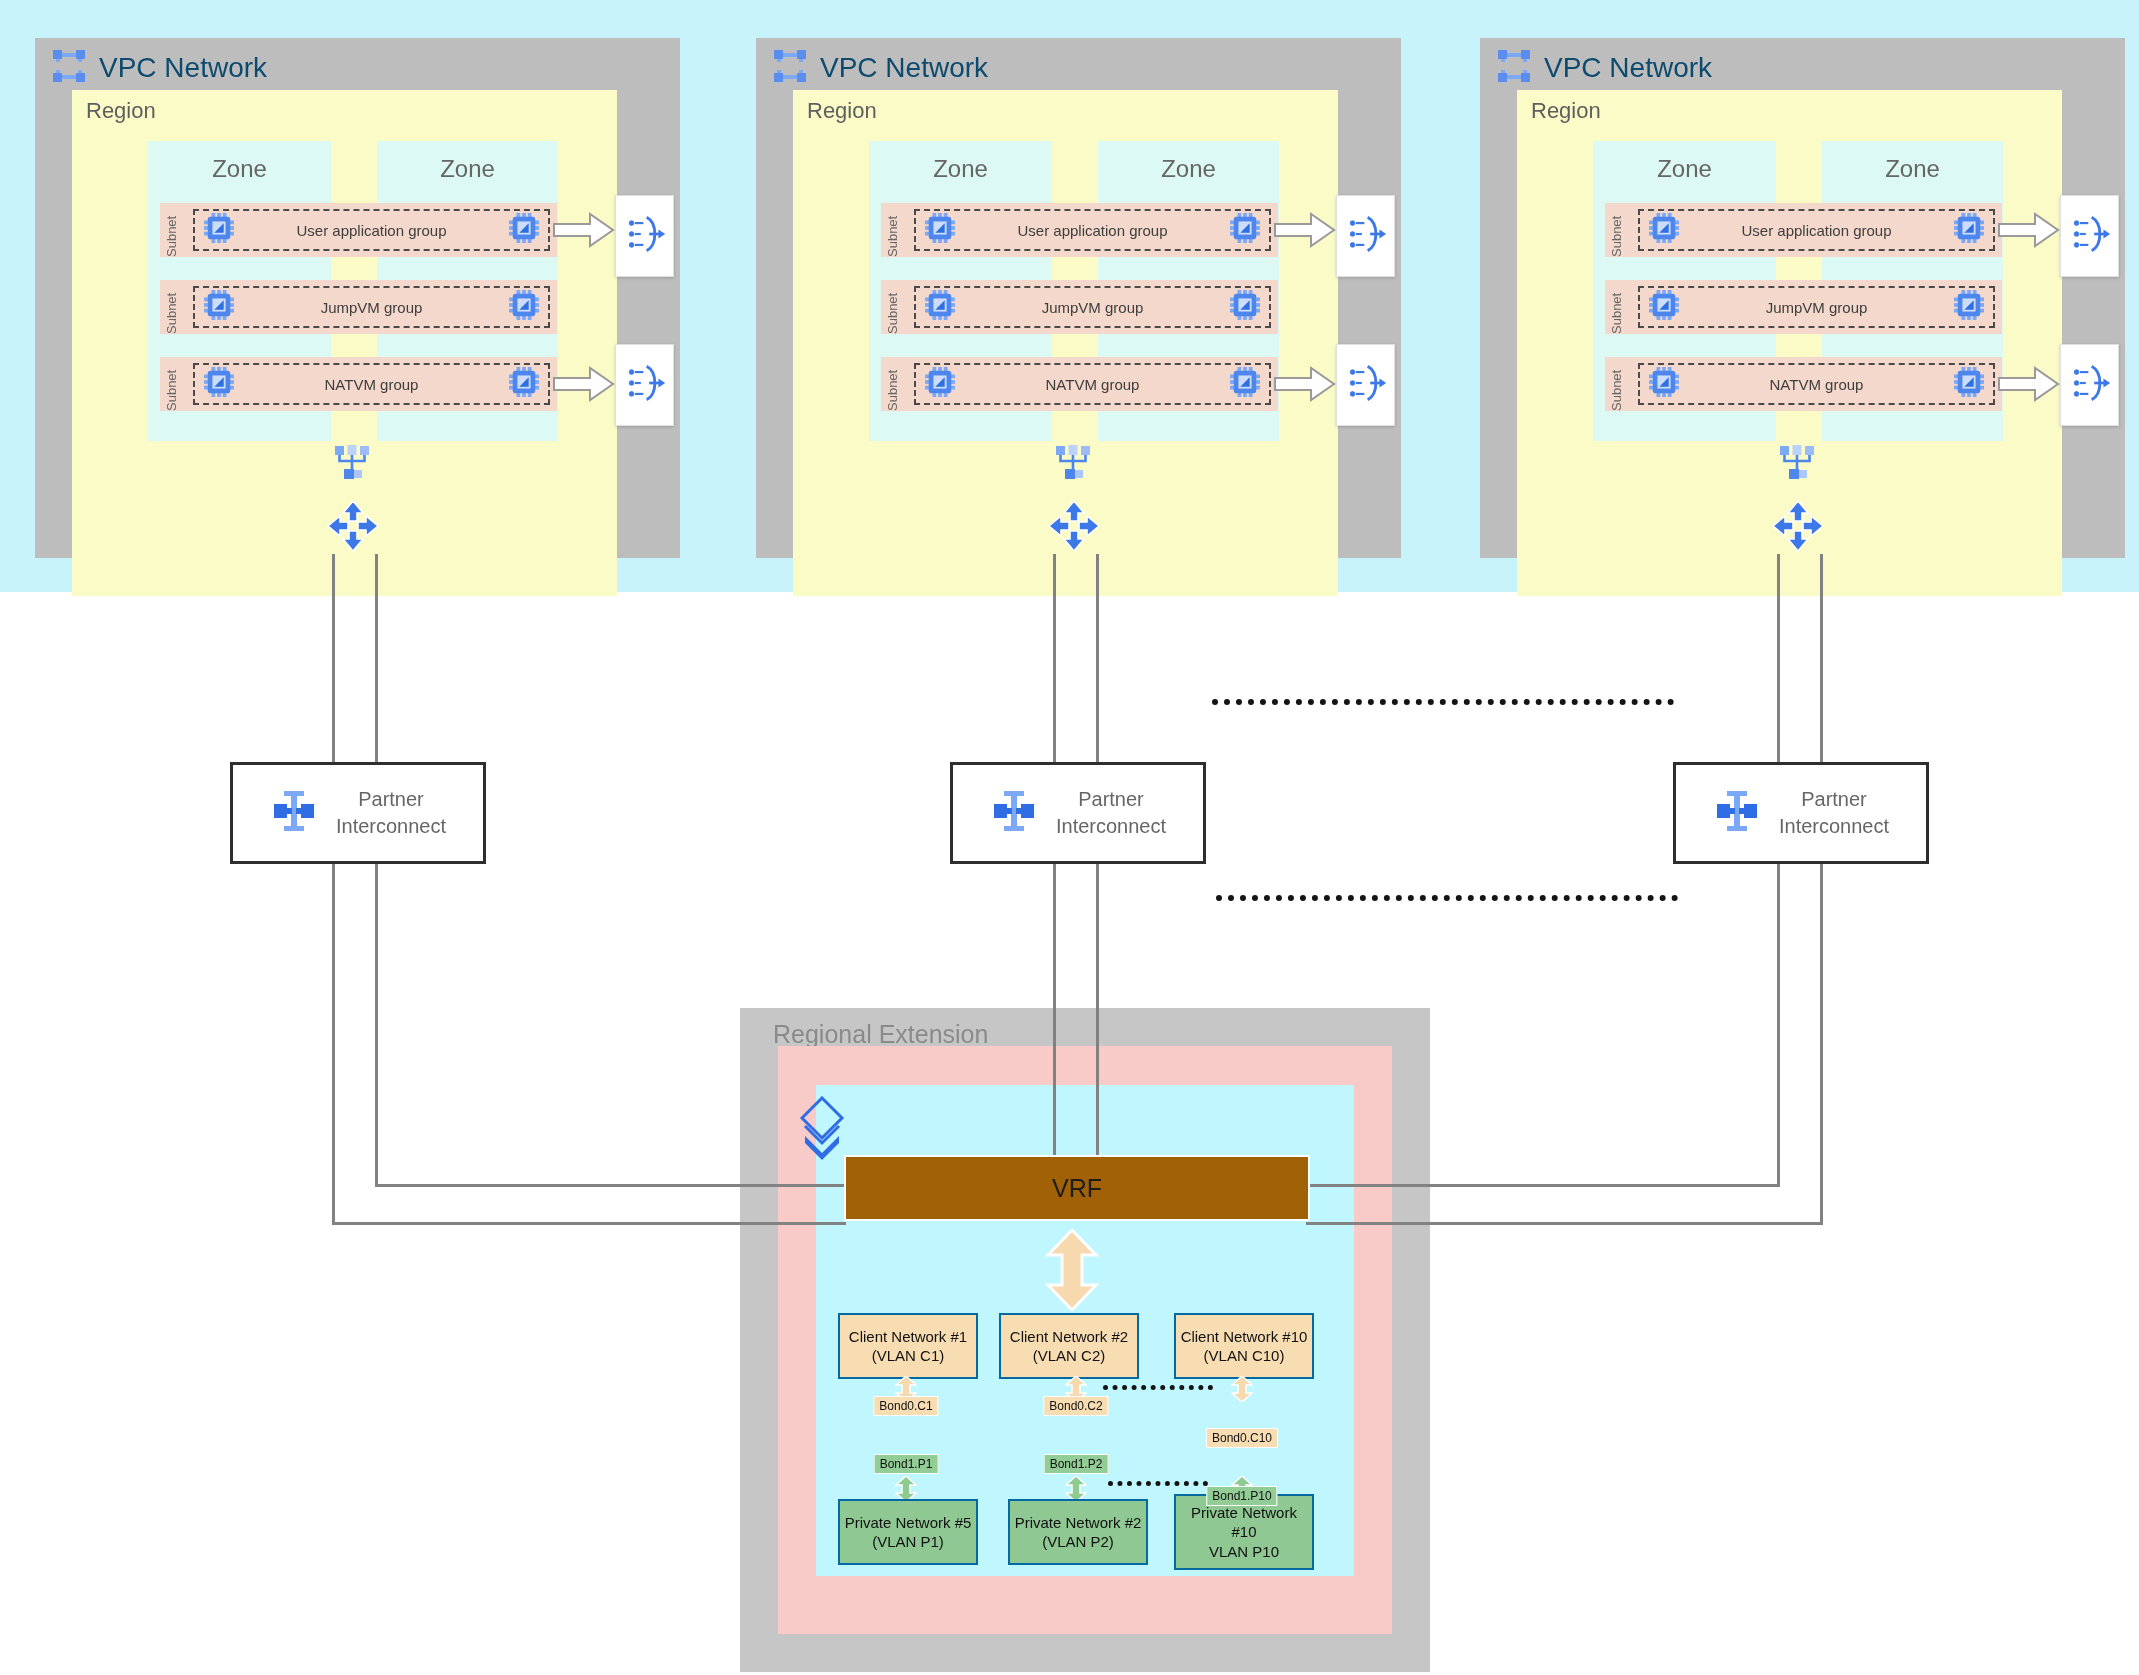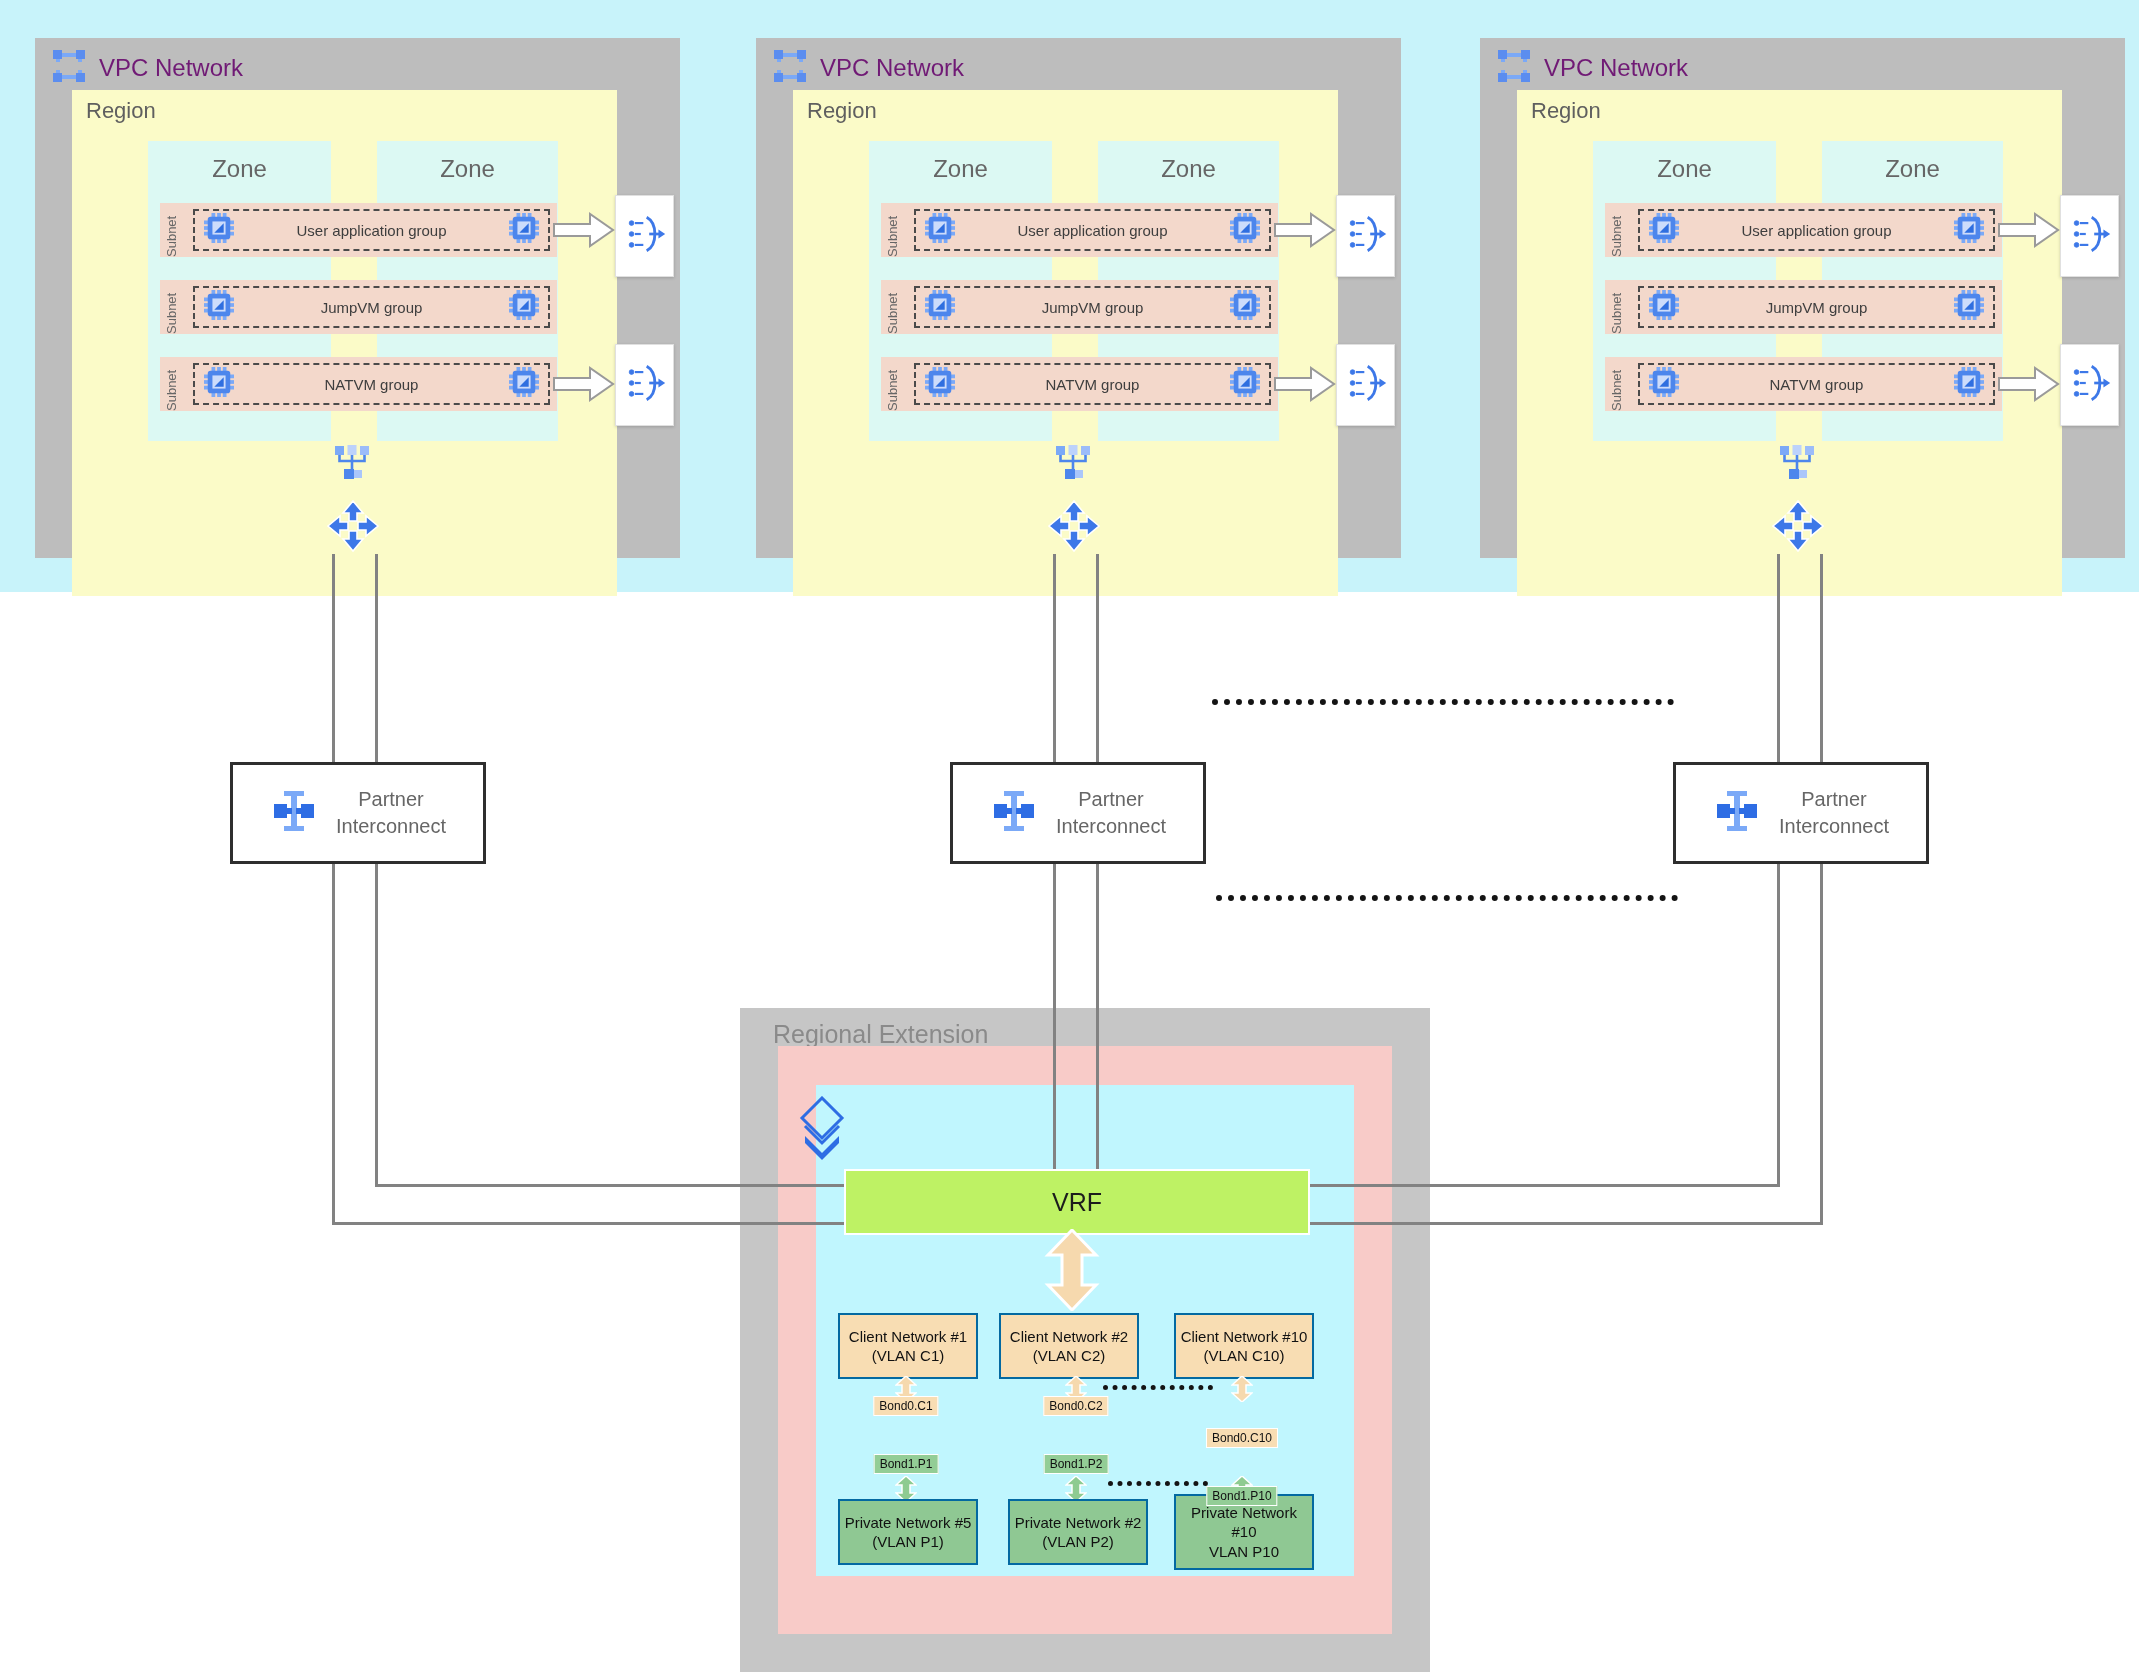--- a/index.html
+++ b/index.html
@@ -5,21 +5,21 @@
   html,body{margin:0;padding:0;background:#fff;}
   .canvas{position:relative;width:2139px;height:1675px;background:#ffffff;
           font-family:"Liberation Sans",sans-serif;overflow:hidden;}
 
   
   .cyan-band{position:absolute;left:0;top:0;width:2139px;height:592px;background:#c8f3fa;z-index:0;}
 
   
   .vpc{position:absolute;top:38px;width:645px;height:520px;background:#bdbdbd;z-index:2;}
   .vpc-title-row{position:absolute;left:16px;top:10px;display:flex;align-items:center;gap:12px;}
-  .vpc-title{font-size:24px;color:#701a75;}
+  .vpc-title{font-size:28px;color:#0c4a6e;}
   .region{position:absolute;left:37px;top:52px;width:545px;height:506px;background:#fbfbc8;}
   .region-label{position:absolute;left:14px;top:8px;font-size:22px;color:#5f5f5f;}
   .zone{position:absolute;top:51px;height:300px;background:#dcf9f3;}
   .zone.z1{left:76px;width:183px;}
   .zone.z2{left:305px;width:181px;}
   .zone-label{text-align:center;margin-top:14px;font-size:24px;color:#666;}
   .subnet-row{position:absolute;left:88px;width:397px;height:54px;background:#f3d8cb;}
   .subnet-row.r1{top:113px;} .subnet-row.r2{top:190px;} .subnet-row.r3{top:267px;}
   .subnet-vlabel{position:absolute;left:4px;top:0;height:100%;display:flex;align-items:center;
      writing-mode:vertical-rl;transform:rotate(180deg);font-size:13px;color:#666;}
@@ -49,21 +49,21 @@
   .pi-label{font-size:20px;color:#666;text-align:center;white-space:pre-line;line-height:1.35;}
 
   
   .re-base{position:absolute;left:740px;top:1008px;width:690px;height:664px;background:#c6c6c6;z-index:1;}
   .re-title{position:absolute;left:33px;top:12px;font-size:25px;color:#8a8a8a;}
   .re-pink{position:absolute;left:38px;top:38px;width:614px;height:588px;background:#f8cbc8;}
   .re-cyan{position:absolute;left:38px;top:39px;width:538px;height:491px;background:#c0f6fe;}
   .re-content{position:absolute;left:740px;top:1008px;width:690px;height:664px;z-index:4;}
   .re-content>*{position:absolute;}
   .layers-icon{left:58px;top:88px;}
-  .vrf{left:104px;top:161px;width:462px;height:62px;background:#bef264;border:2px solid #fff;
+  .vrf{left:104px;top:147px;width:462px;height:62px;background:#a16207;border:2px solid #fff;
        display:flex;align-items:center;justify-content:center;font-size:25px;color:#1c1c1c;}
   .big-arrow{left:293px;top:221px;}
   .net-box{position:absolute;border:2px solid #0369a1;display:flex;align-items:center;justify-content:center;
        text-align:center;font-size:15px;color:#111;white-space:pre-line;line-height:1.3;}
   .client{background:#f8ddb3;top:305px;width:136px;height:62px;}
   .client.c1{left:98px;} .client.c2{left:259px;} .client.c10{left:434px;}
   .sm-arrow{top:368px;} .sm-arrow.s1{left:155px;} .sm-arrow.s2{left:325px;} .sm-arrow.s3{left:491px;}
   .sm-arrow.g{top:468px;}
   .bond{transform:translateX(-50%);font-size:12px;color:#111;border:1.5px solid #fff;
         padding:2px 5px;white-space:nowrap;z-index:2;}

